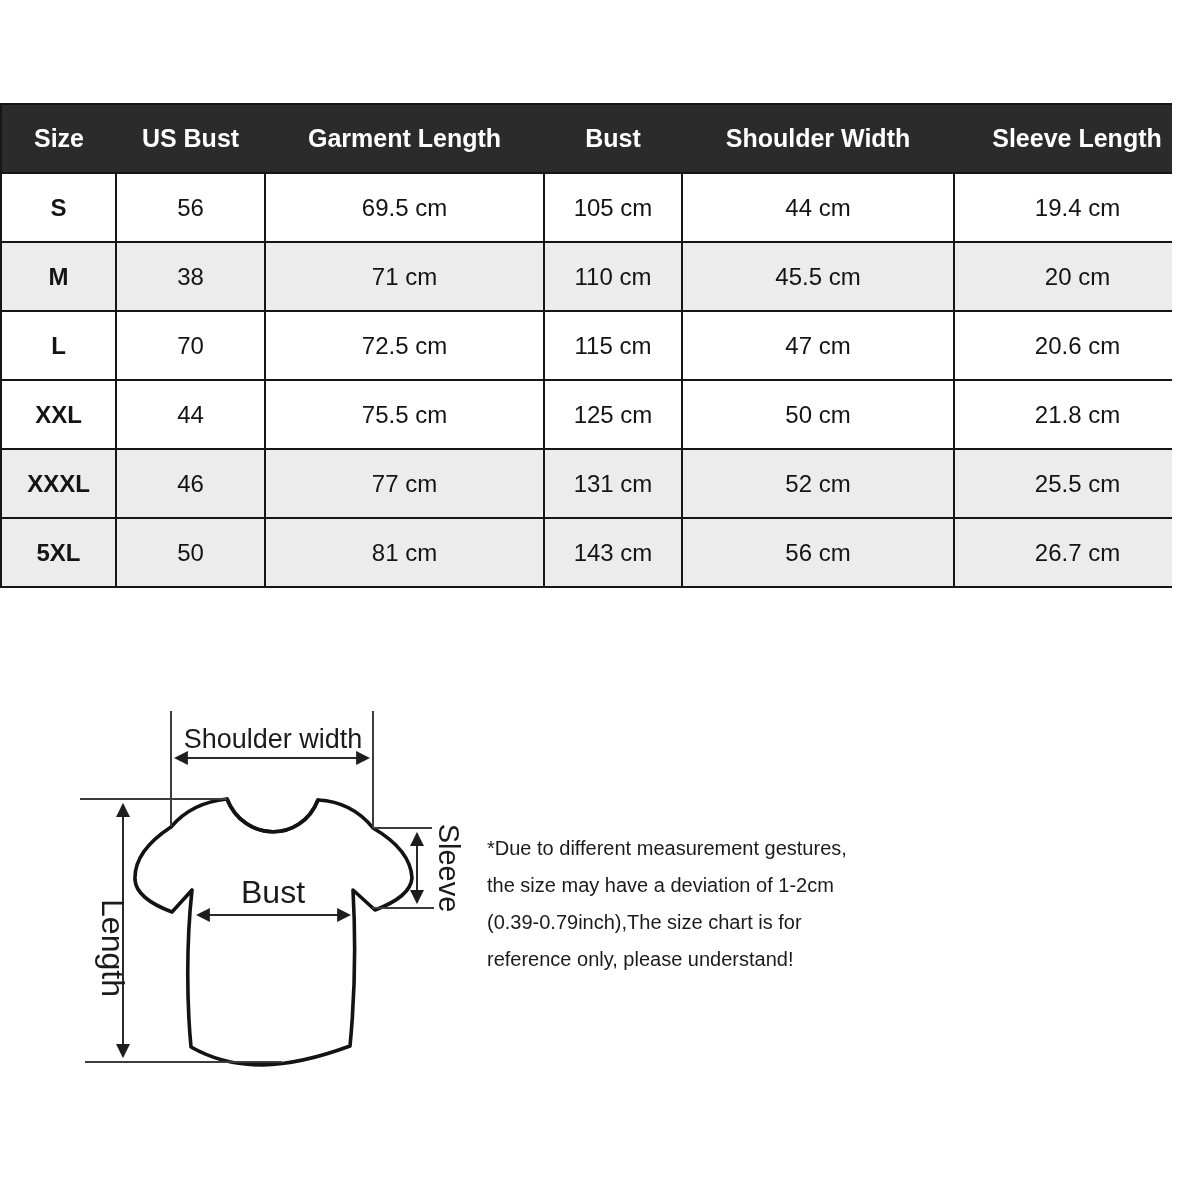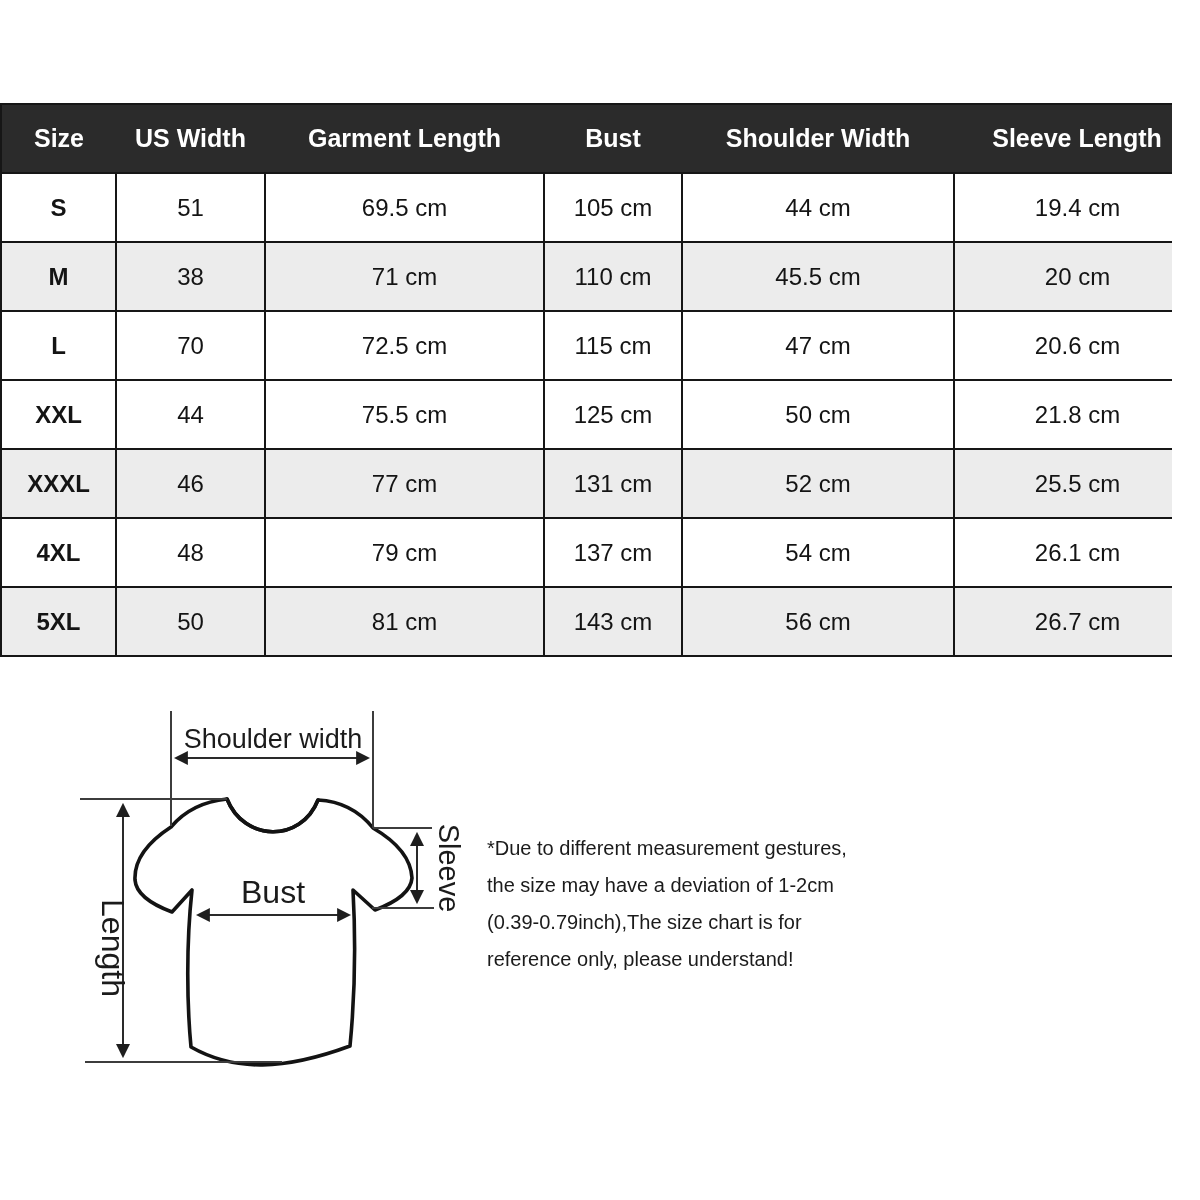--- a/index.html
+++ b/index.html
@@ -38,31 +38,31 @@
       <col style="width:115px">
         <col style="width:149px">
         <col style="width:279px">
       <col style="width:138px">
         <col style="width:272px">
         <col style="width:247px">
     </colgroup>
     <thead>
       <tr>
         <th>Size</th>
-        <th>US Width</th>
+        <th>US Bust</th>
         <th>Garment Length</th>
         <th>Bust</th>
         <th>Shoulder Width</th>
         <th>Sleeve Length</th>
       </tr>
     </thead>
     <tbody>
       <tr>
         <td class="size-col">S</td>
-        <td>51</td>
+        <td>56</td>
         <td>69.5 cm</td>
         <td>105 cm</td>
         <td>44 cm</td>
         <td>19.4 cm</td>
       </tr>
       <tr class="alt">
         <td class="size-col">M</td>
         <td>38</td>
         <td>71 cm</td>
         <td>110 cm</td>
@@ -85,28 +85,20 @@
         <td>50 cm</td>
         <td>21.8 cm</td>
       </tr>
       <tr class="alt">
         <td class="size-col">XXXL</td>
         <td>46</td>
         <td>77 cm</td>
         <td>131 cm</td>
         <td>52 cm</td>
         <td>25.5 cm</td>
-      </tr>
-      <tr>
-        <td class="size-col">4XL</td>
-        <td>48</td>
-        <td>79 cm</td>
-        <td>137 cm</td>
-        <td>54 cm</td>
-        <td>26.1 cm</td>
       </tr>
       <tr class="alt">
         <td class="size-col">5XL</td>
         <td>50</td>
         <td>81 cm</td>
         <td>143 cm</td>
         <td>56 cm</td>
         <td>26.7 cm</td>
       </tr>
     </tbody>

